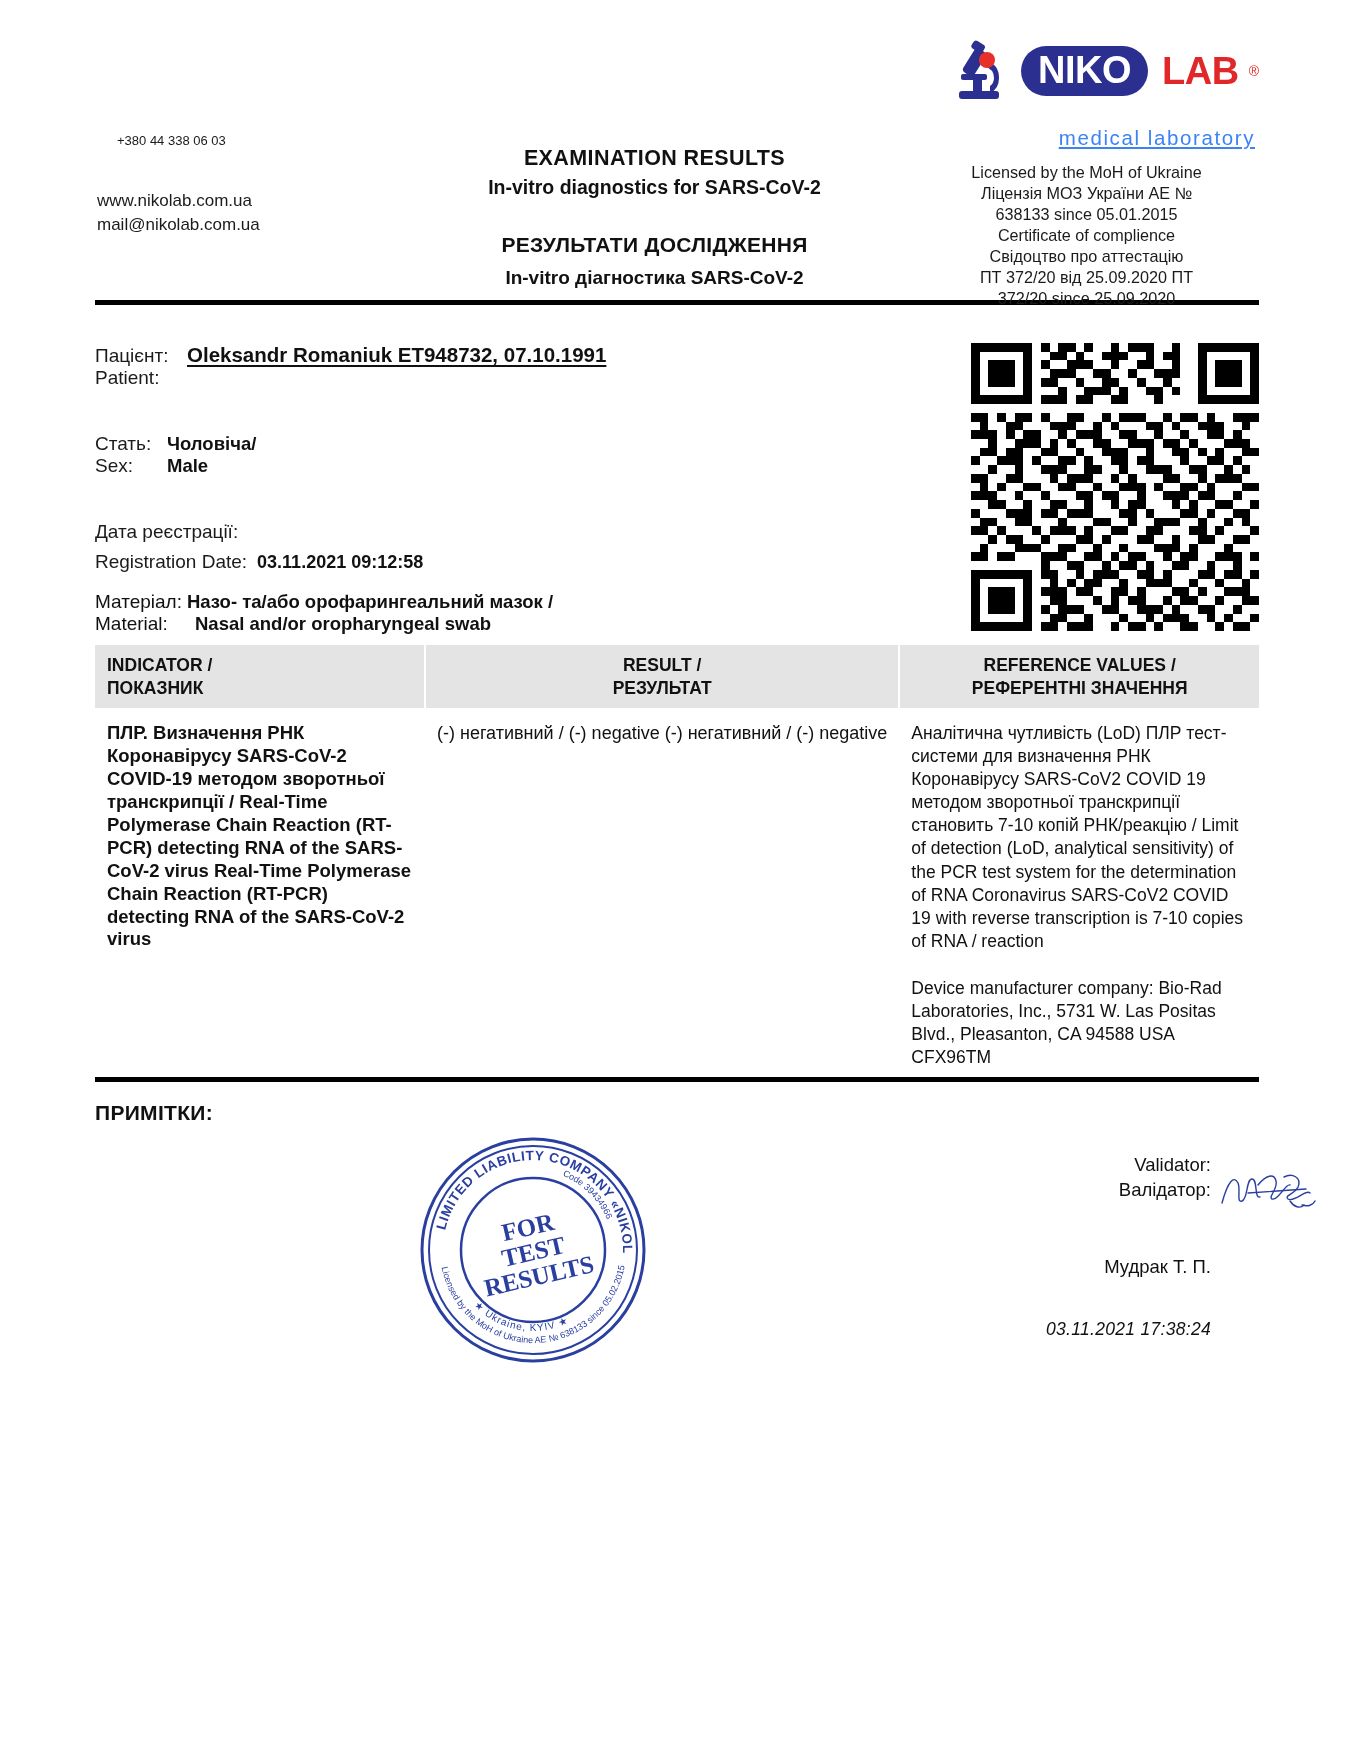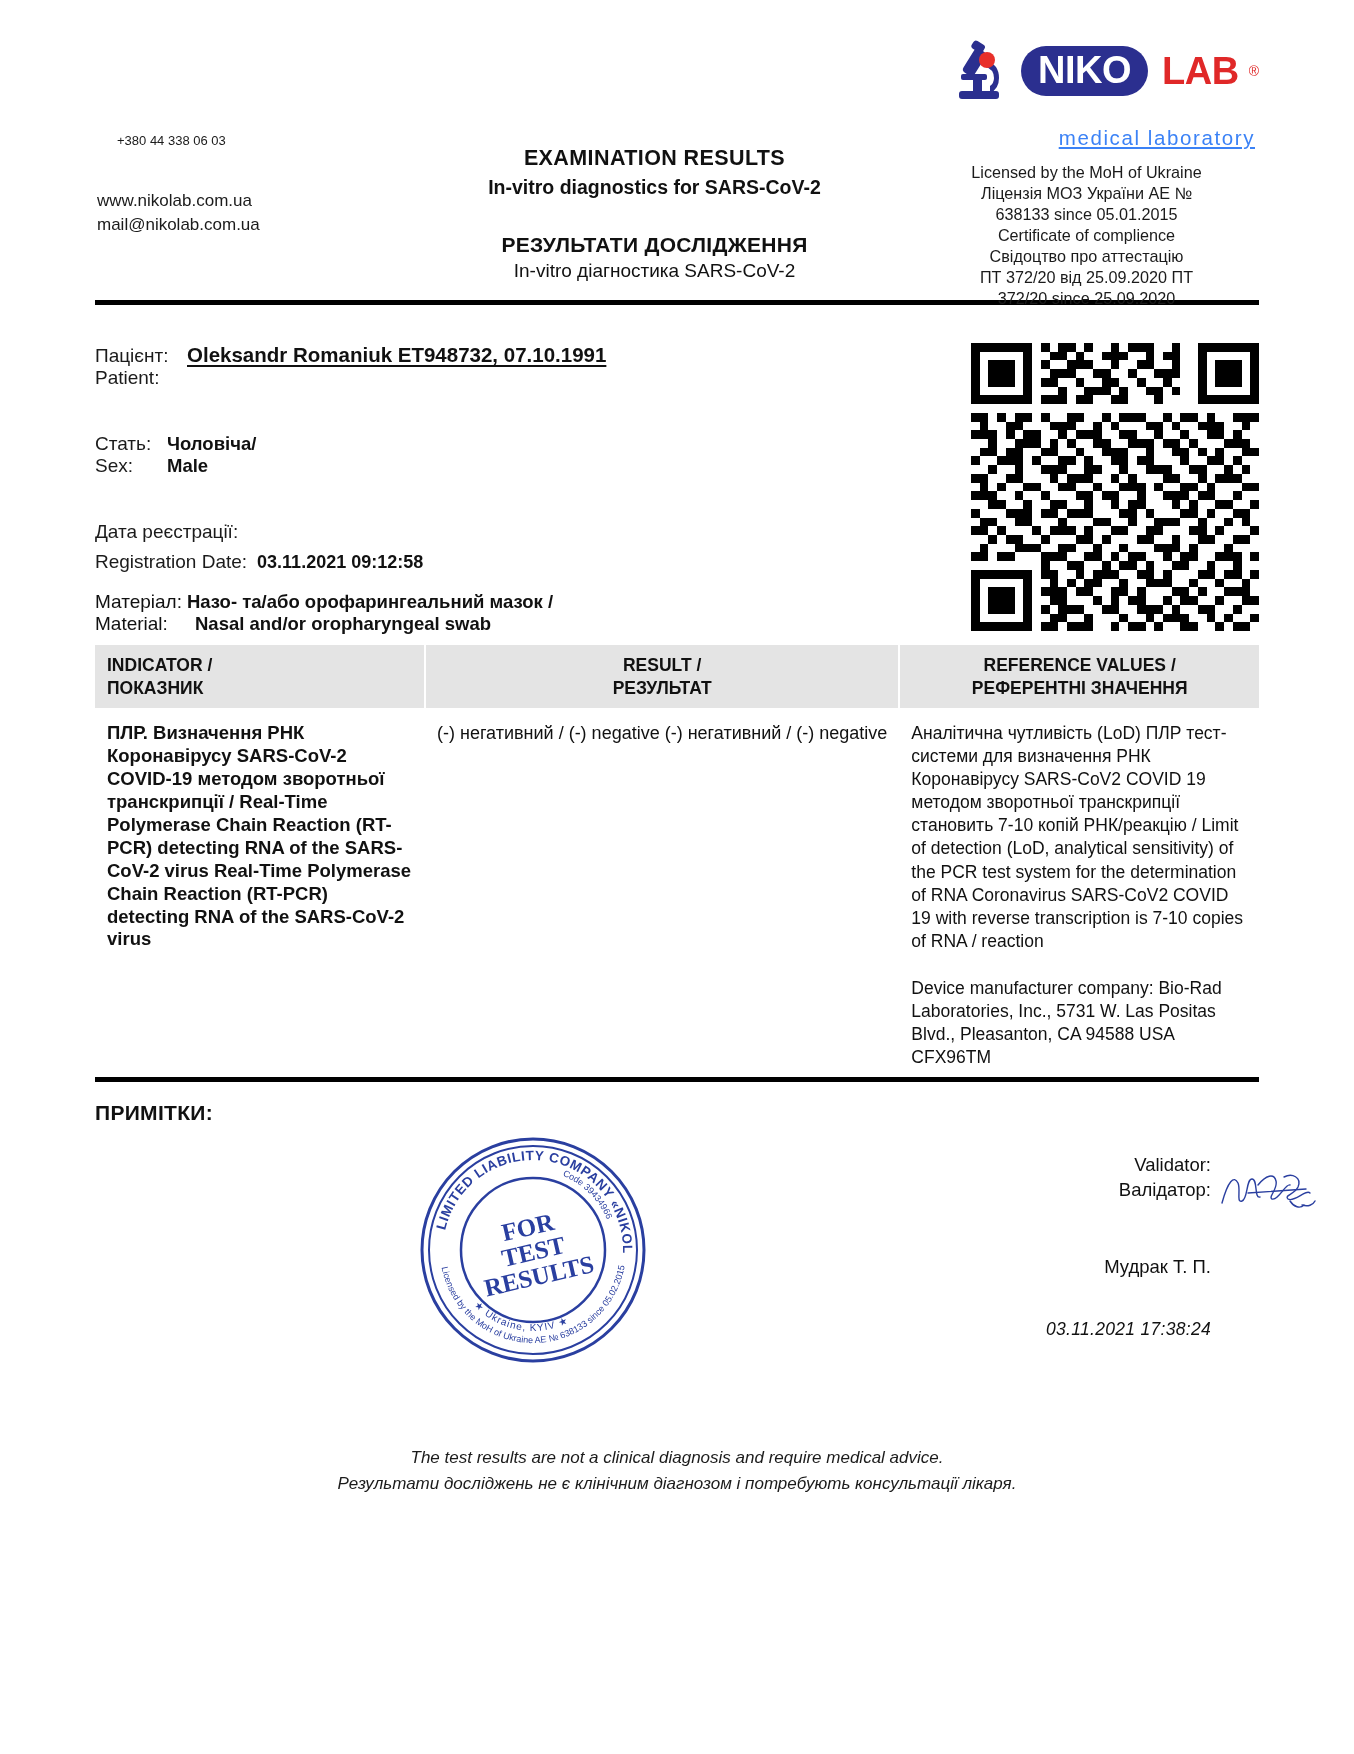--- a/index.html
+++ b/index.html
@@ -36,21 +36,21 @@
   .contact-mail { padding-left: 2px; }
 
   .title-col {
     flex: 1;
     text-align: center;
     padding-top: 112px;
   }
   .title-en-main { font-size: 21.5px; font-weight: bold; letter-spacing: .4px; }
   .title-en-sub { font-size: 19.5px; font-weight: bold; margin-top: 5px; }
   .title-ua-main { font-size: 21px; font-weight: bold; margin-top: 34px; letter-spacing: .3px; }
-  .title-ua-sub { font-size: 19px; font-weight: normal; margin-top: 3px; }
+  .title-ua-sub { font-size: 19px; font-weight: bold; margin-top: 10px; }
 
   .brand-col {
     width: 345px;
     text-align: center;
     padding-top: 2px;
   }
 
   
   .logo-row {
     display: flex;
@@ -701,18 +701,14 @@
           <path d="M44 22 C52 12, 60 10, 62 18 C64 26, 54 34, 58 36 C64 38, 72 20, 76 22"></path>
           <path d="M70 14 C78 10, 88 14, 84 24 C80 32, 70 32, 74 36 C80 40, 92 26, 96 30"></path>
           <path d="M34 30 L92 26"></path>
           <path d="M76 38 C80 44, 86 46, 90 42"></path>
           <path d="M88 42 C94 44, 99 42, 101 38"></path>
         </g>
       </svg>
     </div>
   </div>
 
-  <div class="disclaimer">
-    <div>The test results are not a clinical diagnosis and require medical advice.</div>
-    <div>Результати досліджень не є клінічним діагнозом і потребують консультації лікаря.</div>
-  </div>
 
 </div>
 
 </body></html>

